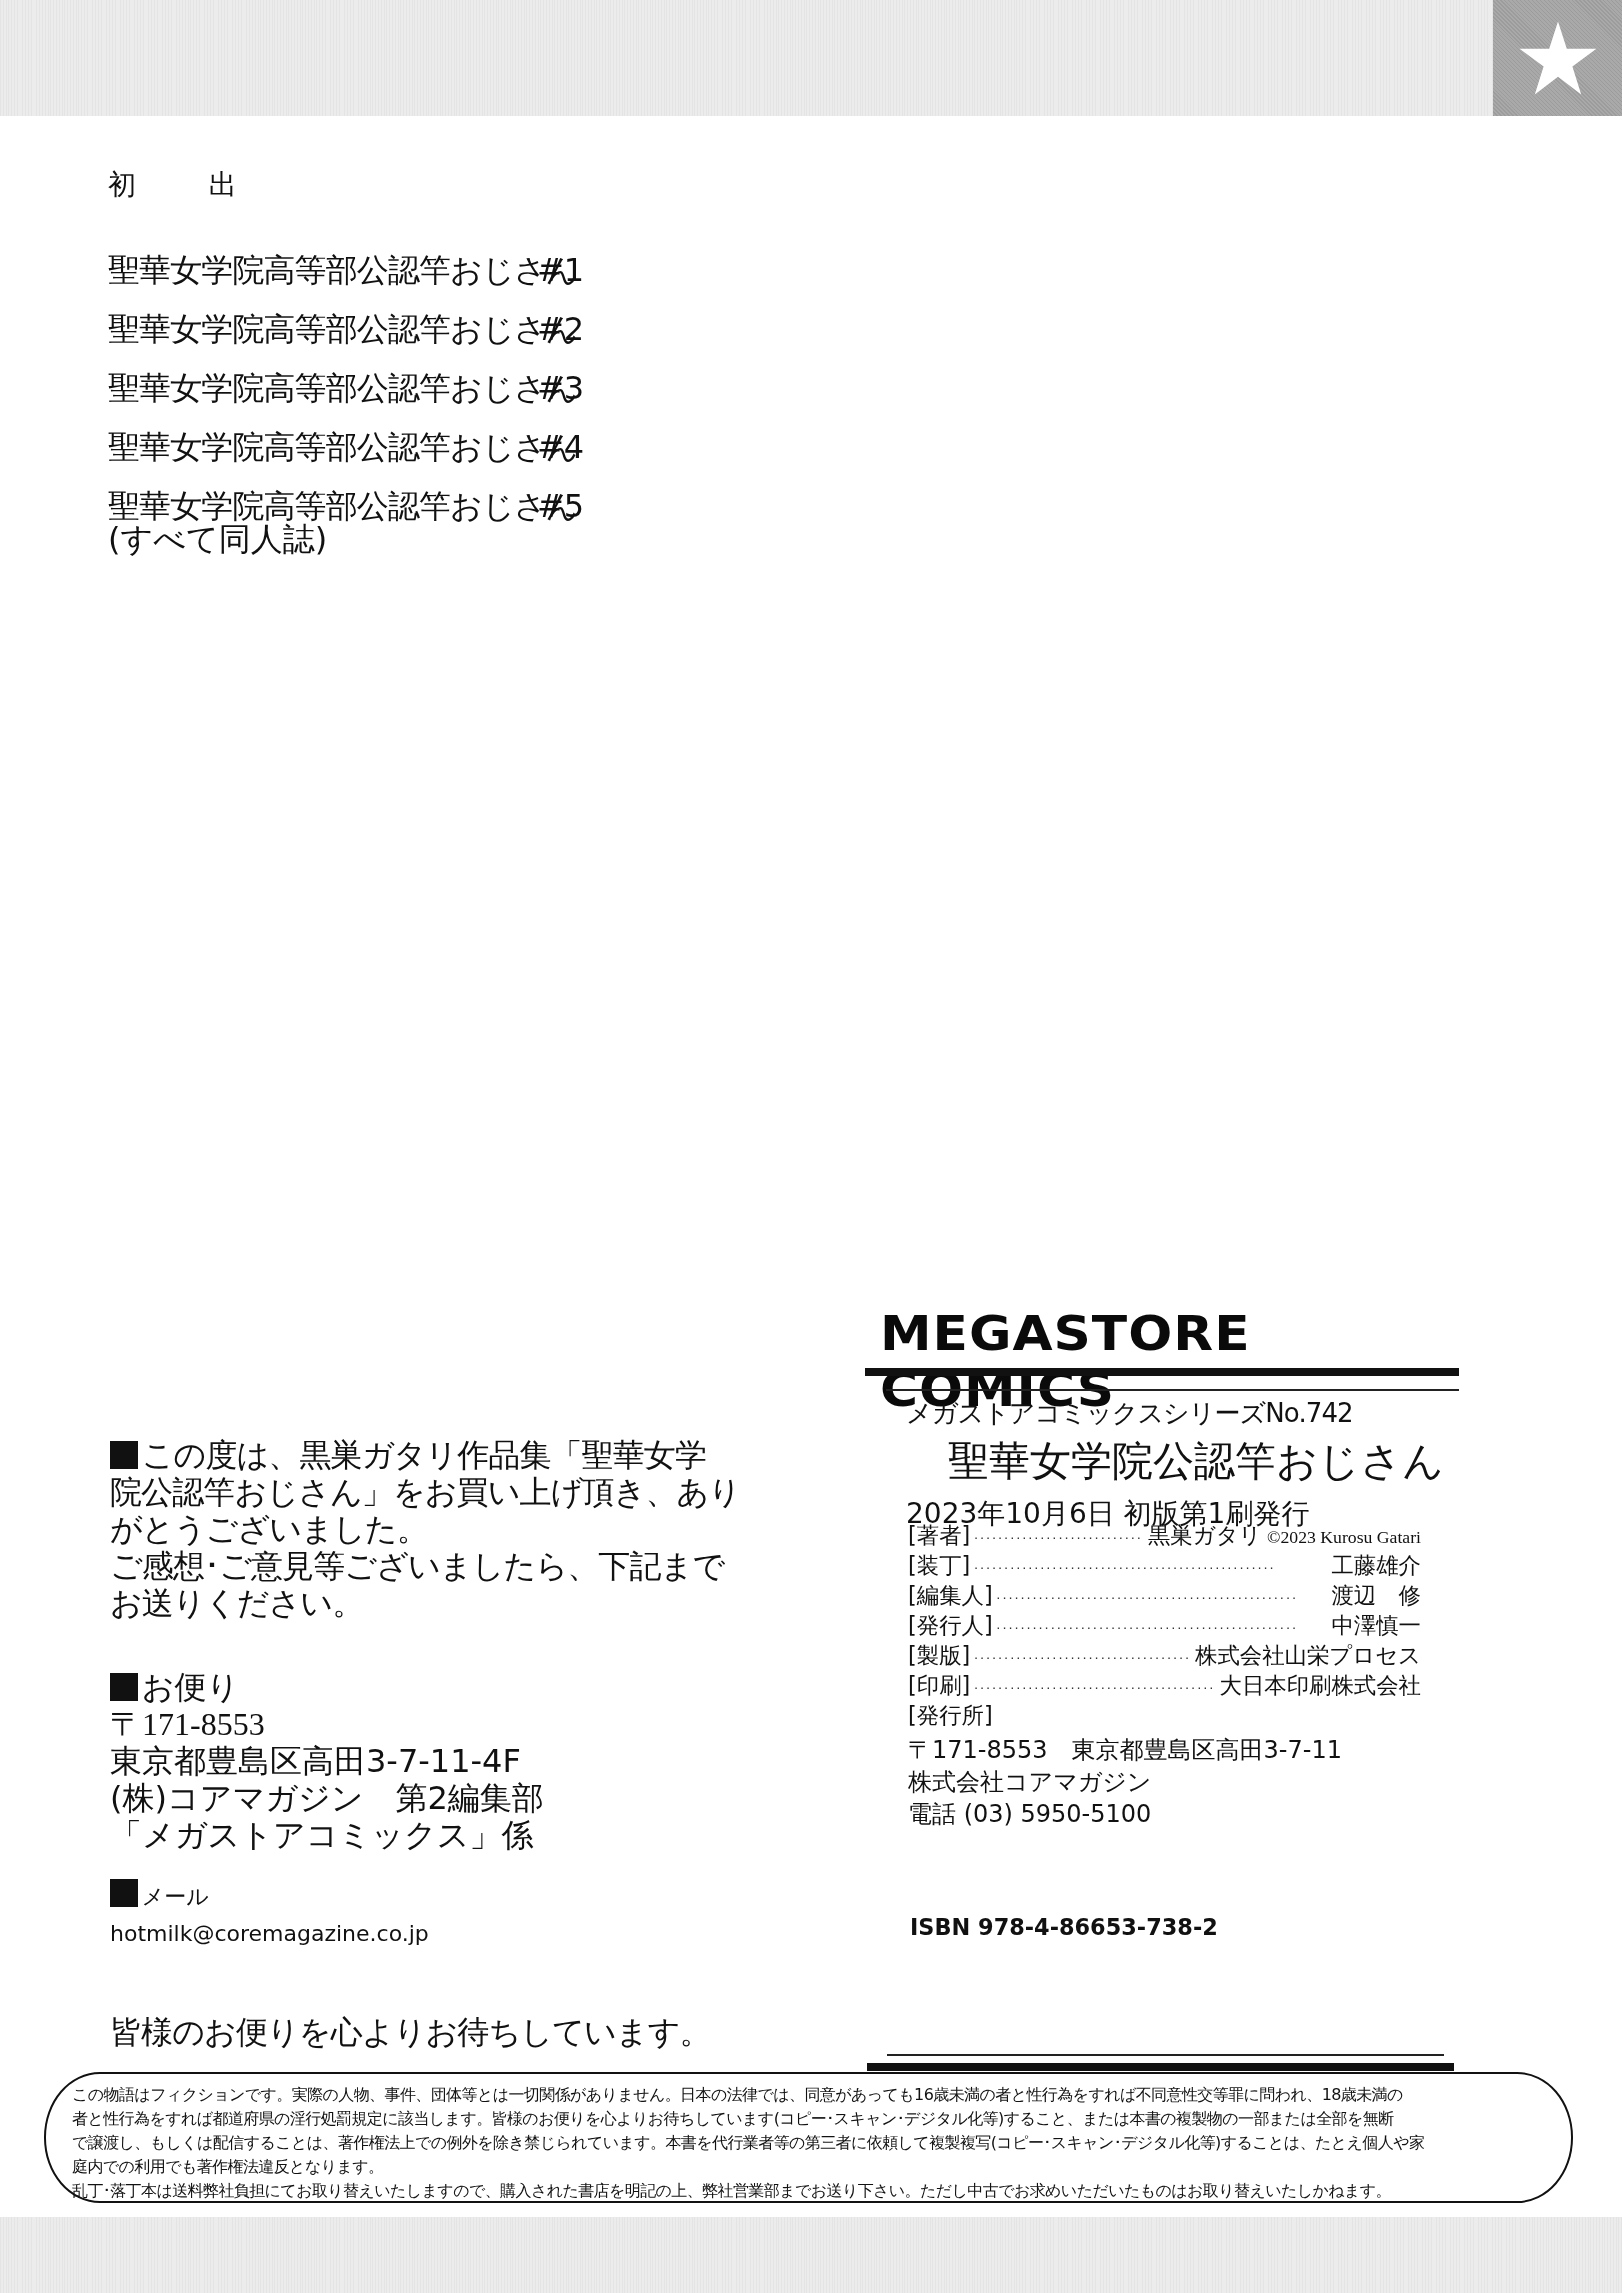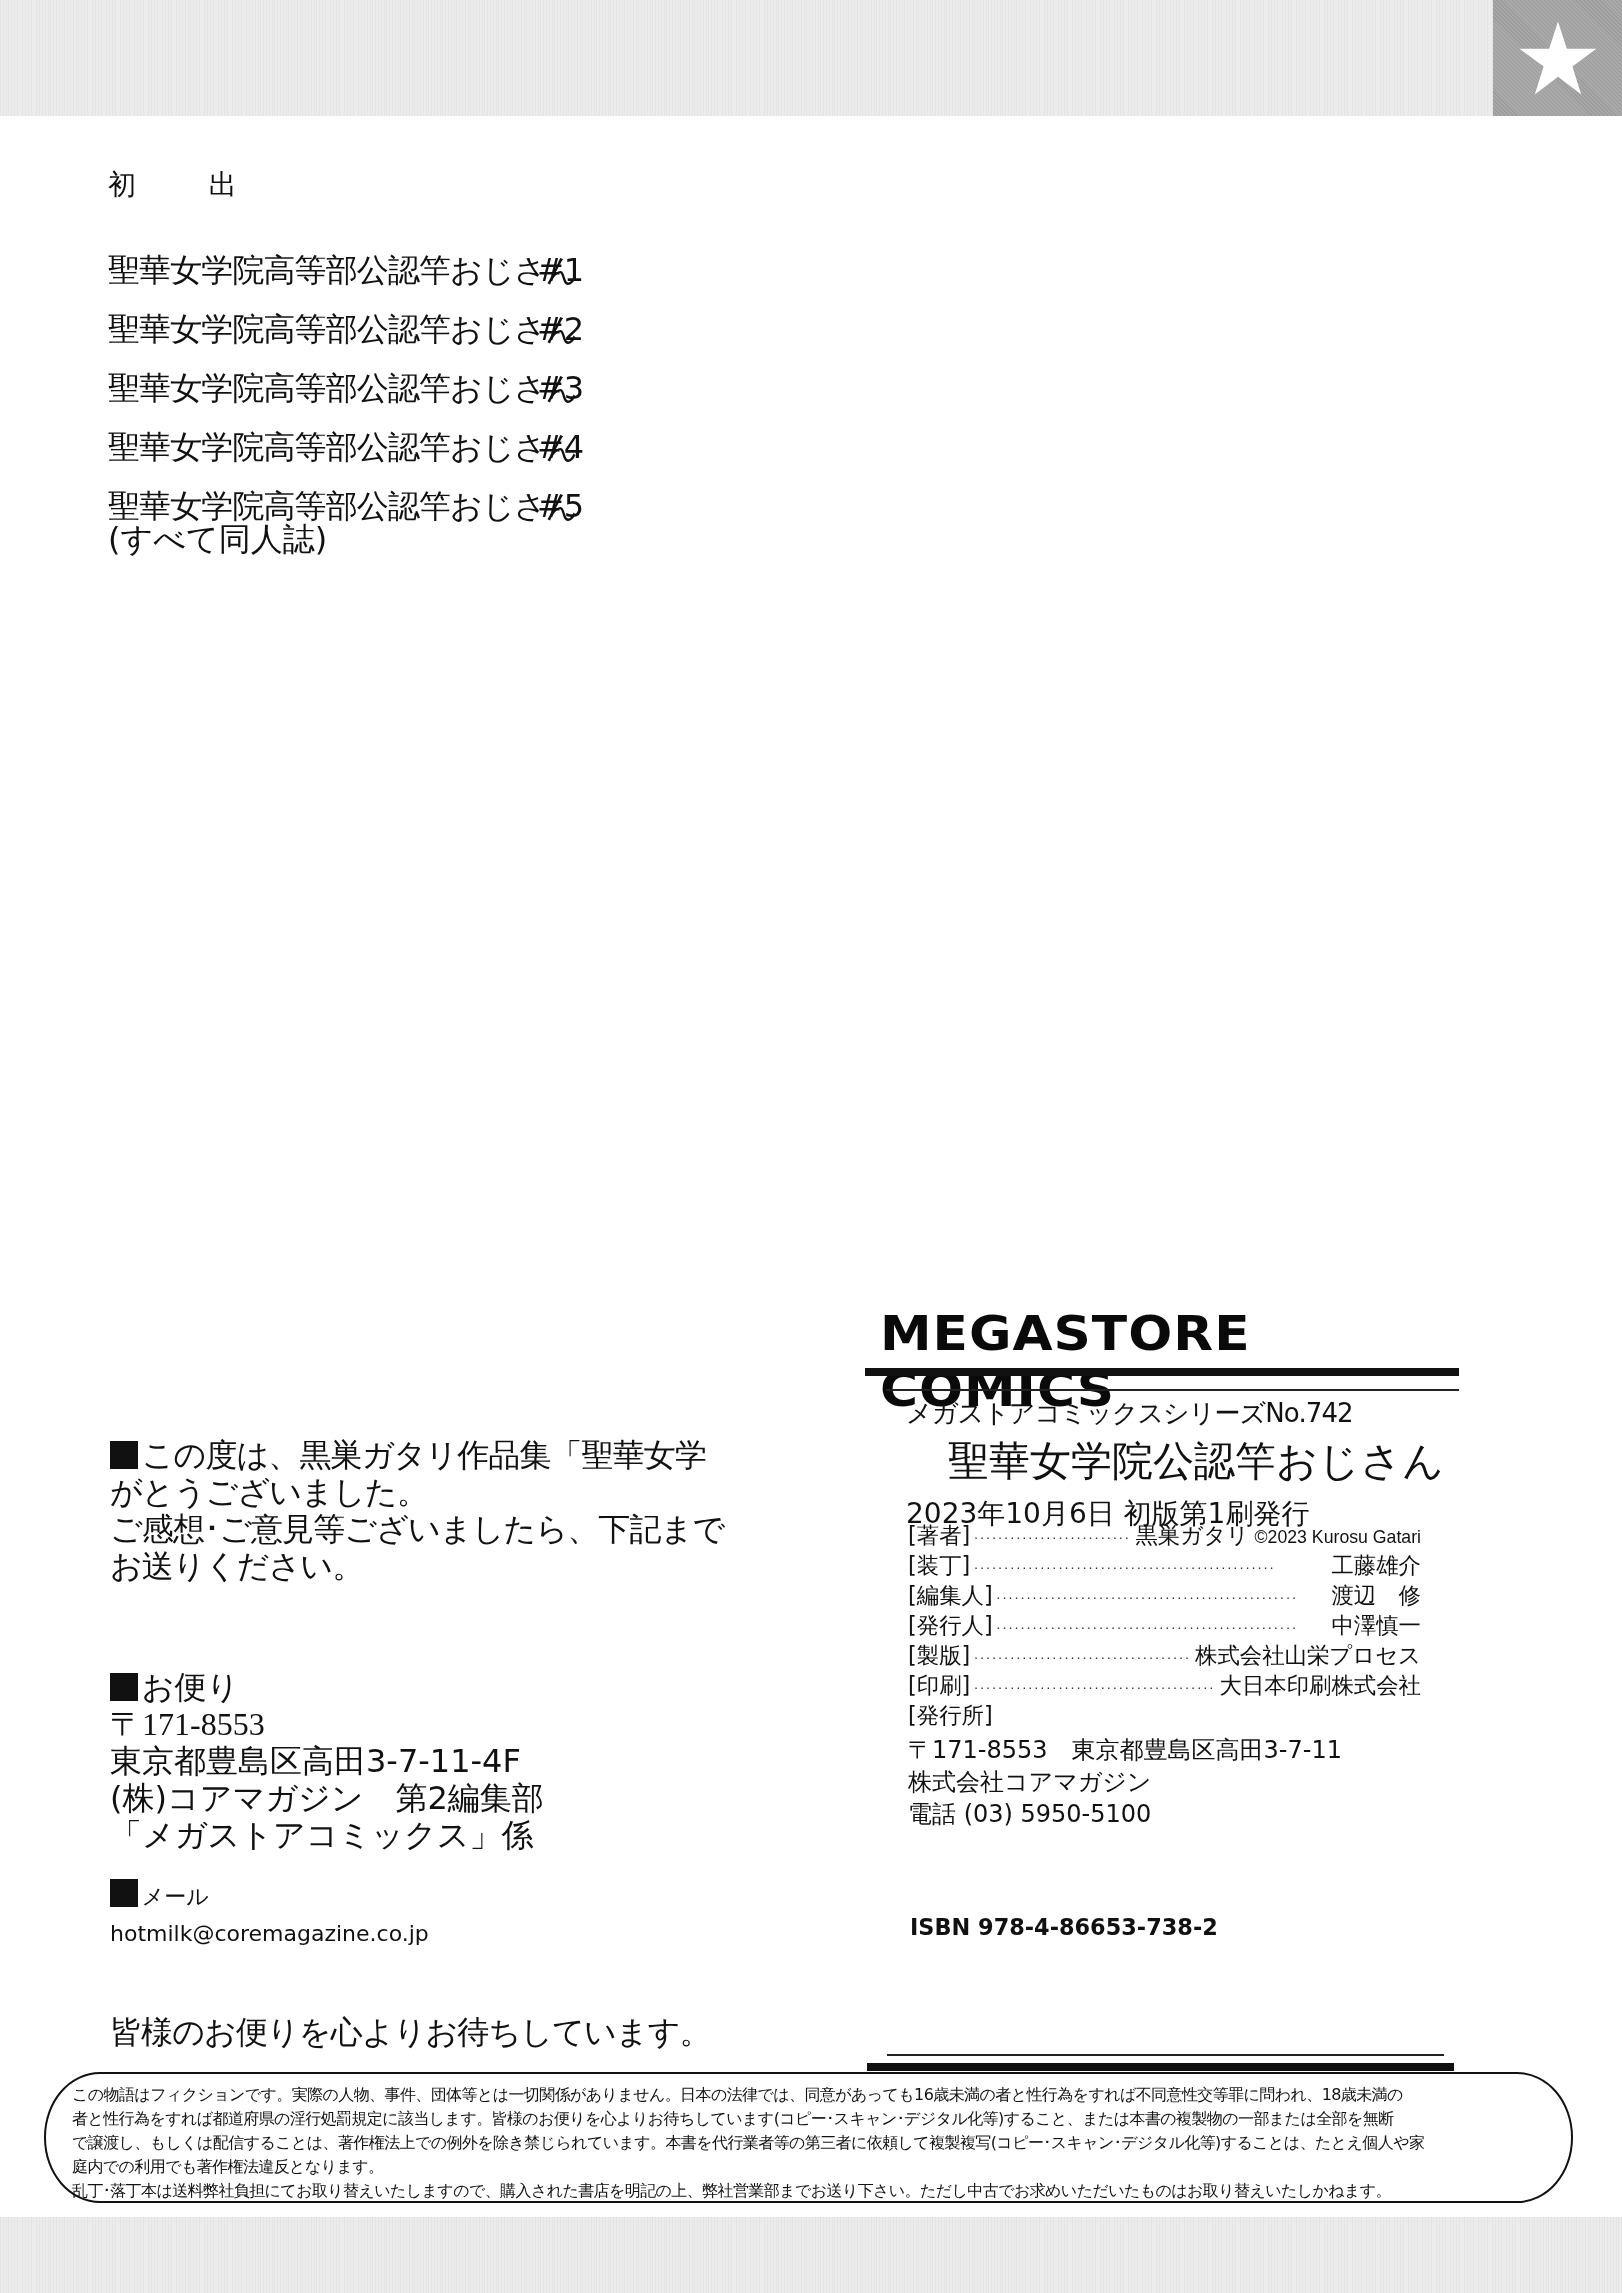--- a/index.html
+++ b/index.html
@@ -50,21 +50,21 @@
   .rule-thin-1 { left: 886px; top: 1389px; width: 573px; height: 1.9px; background: #222; }
   .series { left: 906px; top: 1396px; font-size: 26px; letter-spacing: -0.9px; }
   .book-title { left: 948px; top: 1434px; font-size: 41px; letter-spacing: 0; }
   .pub-date { left: 906px; top: 1495px; font-size: 28px; }
 
   .credits { left: 908px; top: 1520px; width: 513px; }
   .credit-row { display: flex; align-items: baseline; height: 30px; font-size: 22.4px; white-space: nowrap; }
   .credit-row .lbl { flex: 0 0 auto; }
   .credit-row .dots { flex: 1 1 auto; overflow: hidden; color: #333; font-size: 13px; letter-spacing: 1.9px; margin: 0 3.7px; }
   .credit-row .val { flex: 0 0 auto; }
-  .credit-row .copy { font-family: Liberation Sans, sans-serif; font-size: 17.7px; margin-left: 5.6px; }
+  .credit-row .copy { font-family: Liberation Serif, serif; font-size: 17.7px; margin-left: 5.6px; }
   .publisher-lbl { font-size: 22.4px; height: 34px; }
   .pub-info { font-size: 24px; line-height: 32px; }
 
   .isbn { left: 910px; top: 1914px; font-size: 22.4px; font-weight: bold; }
   .rule-thin-2 { left: 887px; top: 2054px; width: 557px; height: 1.9px; background: #222; }
   .rule-thick-2 { left: 867px; top: 2063px; width: 587px; height: 7.5px; background: #111; }
 
   .notice {
     left: 44px; top: 2072px; width: 1529px; height: 131px;
     border: 2.8px solid #111; border-radius: 56px / 65px; box-sizing: border-box;
@@ -102,20 +102,21 @@
   </div>
   <div class="first-pub-item">
     <span class="title">聖華女学院高等部公認竿おじさん</span>
     <span class="num">#5</span>
   </div>
   <div class="first-pub-note">(すべて同人誌)</div>
 </div>
 
 <div class="abs thanks">
   <p><span class="block"></span><span>この度は、黒巣ガタリ作品集「聖華女学</span></p>
+  <p>院公認竿おじさん」をお買い上げ頂き、あり</p>
   <p>がとうございました。</p>
   <p>ご感想･ご意見等ございましたら、下記まで</p>
   <p>お送りください。</p>
 </div>
 
 <div class="abs letters">
   <div><span class="block"></span><span>お便り</span></div>
   <div class="serif-num">〒171-8553</div>
   <div>東京都豊島区高田3-7-11-4F</div>
   <div>(株)コアマガジン　第2編集部</div>

